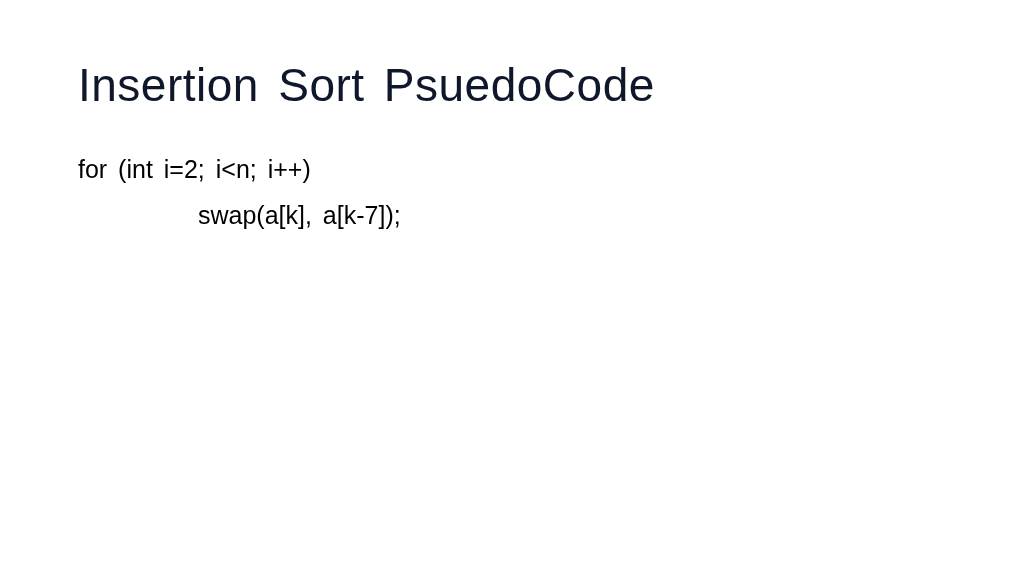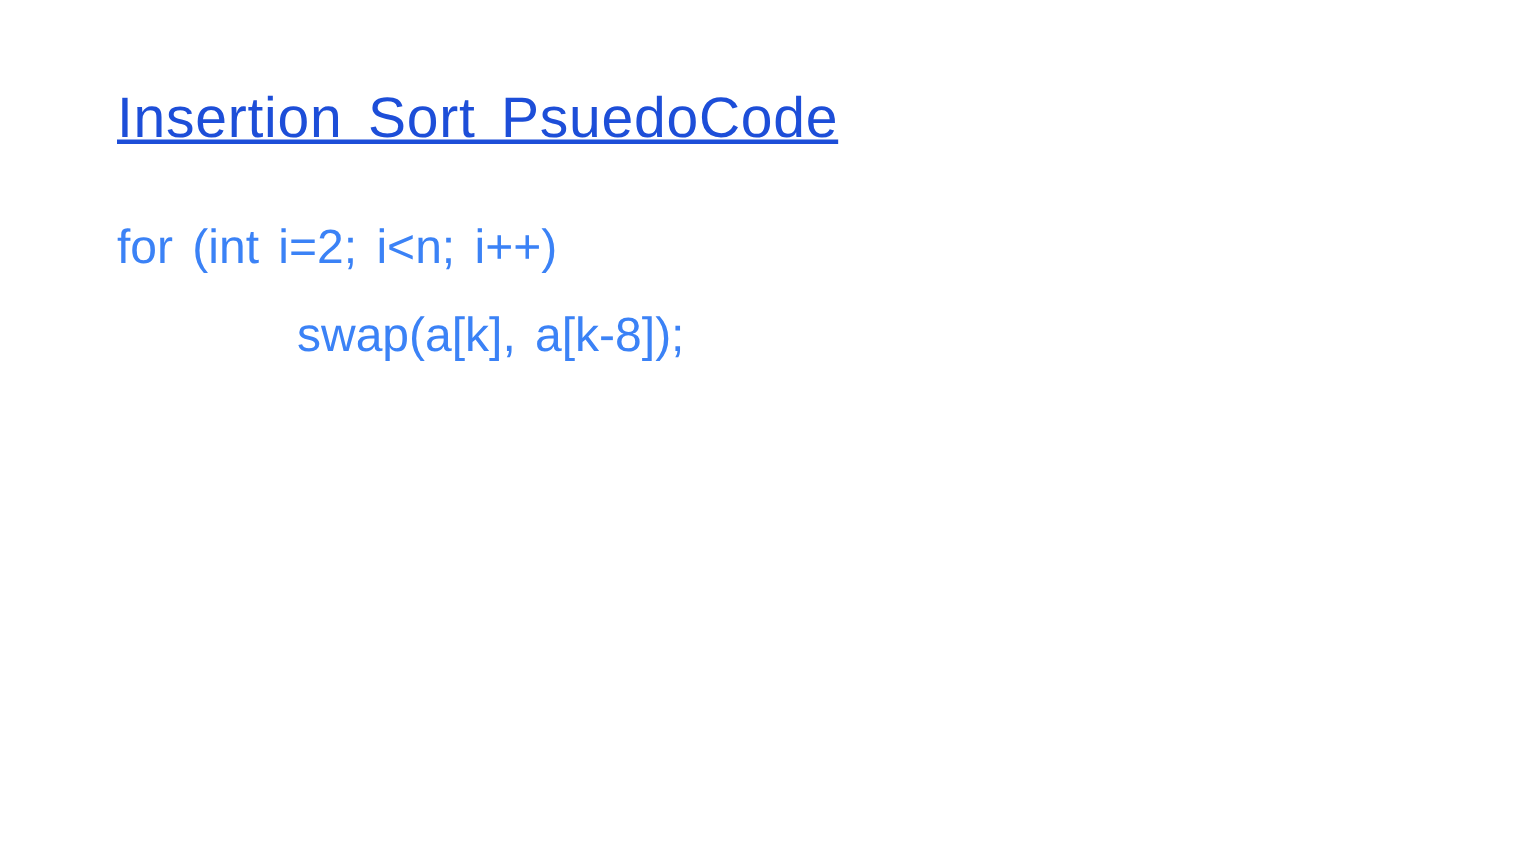--- a/index.html
+++ b/index.html
@@ -14,43 +14,42 @@
       font-family: "Segoe UI", "Helvetica Neue", Arial, sans-serif;
       color: #1a1a1a;
       overflow: hidden;
     }
     .slide {
       width: 100%;
       height: 100%;
       padding: 58px 78px 0 78px;
     }
     .title {
-      font-size: 38px;
+      font-size: 46px;
       font-weight: 400;
-      color: #1d4ed8;
+      color: #0f172a;
       letter-spacing: 0.5px;
       margin-bottom: 34px;
       word-spacing: 6px;
-      text-decoration: underline;
     }
     .code-block {
-      font-size: 32px;
+      font-size: 25px;
       line-height: 1.85;
-      color: #3b82f6;
+      color: #000000;
       word-spacing: 4px;
     }
     .indent-1 {
       padding-left: 60px;
     }
     .indent-2 {
       padding-left: 120px;
     }
   </style>
 </head>
 <body>
 
 <div class="slide">
   <h1 class="title">Insertion Sort PsuedoCode</h1>
   <div class="code-block">
     <div>for (int i=2; i&lt;n; i++)</div>
-    <div class="indent-2">swap(a[k], a[k-8]);</div>
+    <div class="indent-2">swap(a[k], a[k-7]);</div>
   </div>
 </div>
 
 </body></html>

